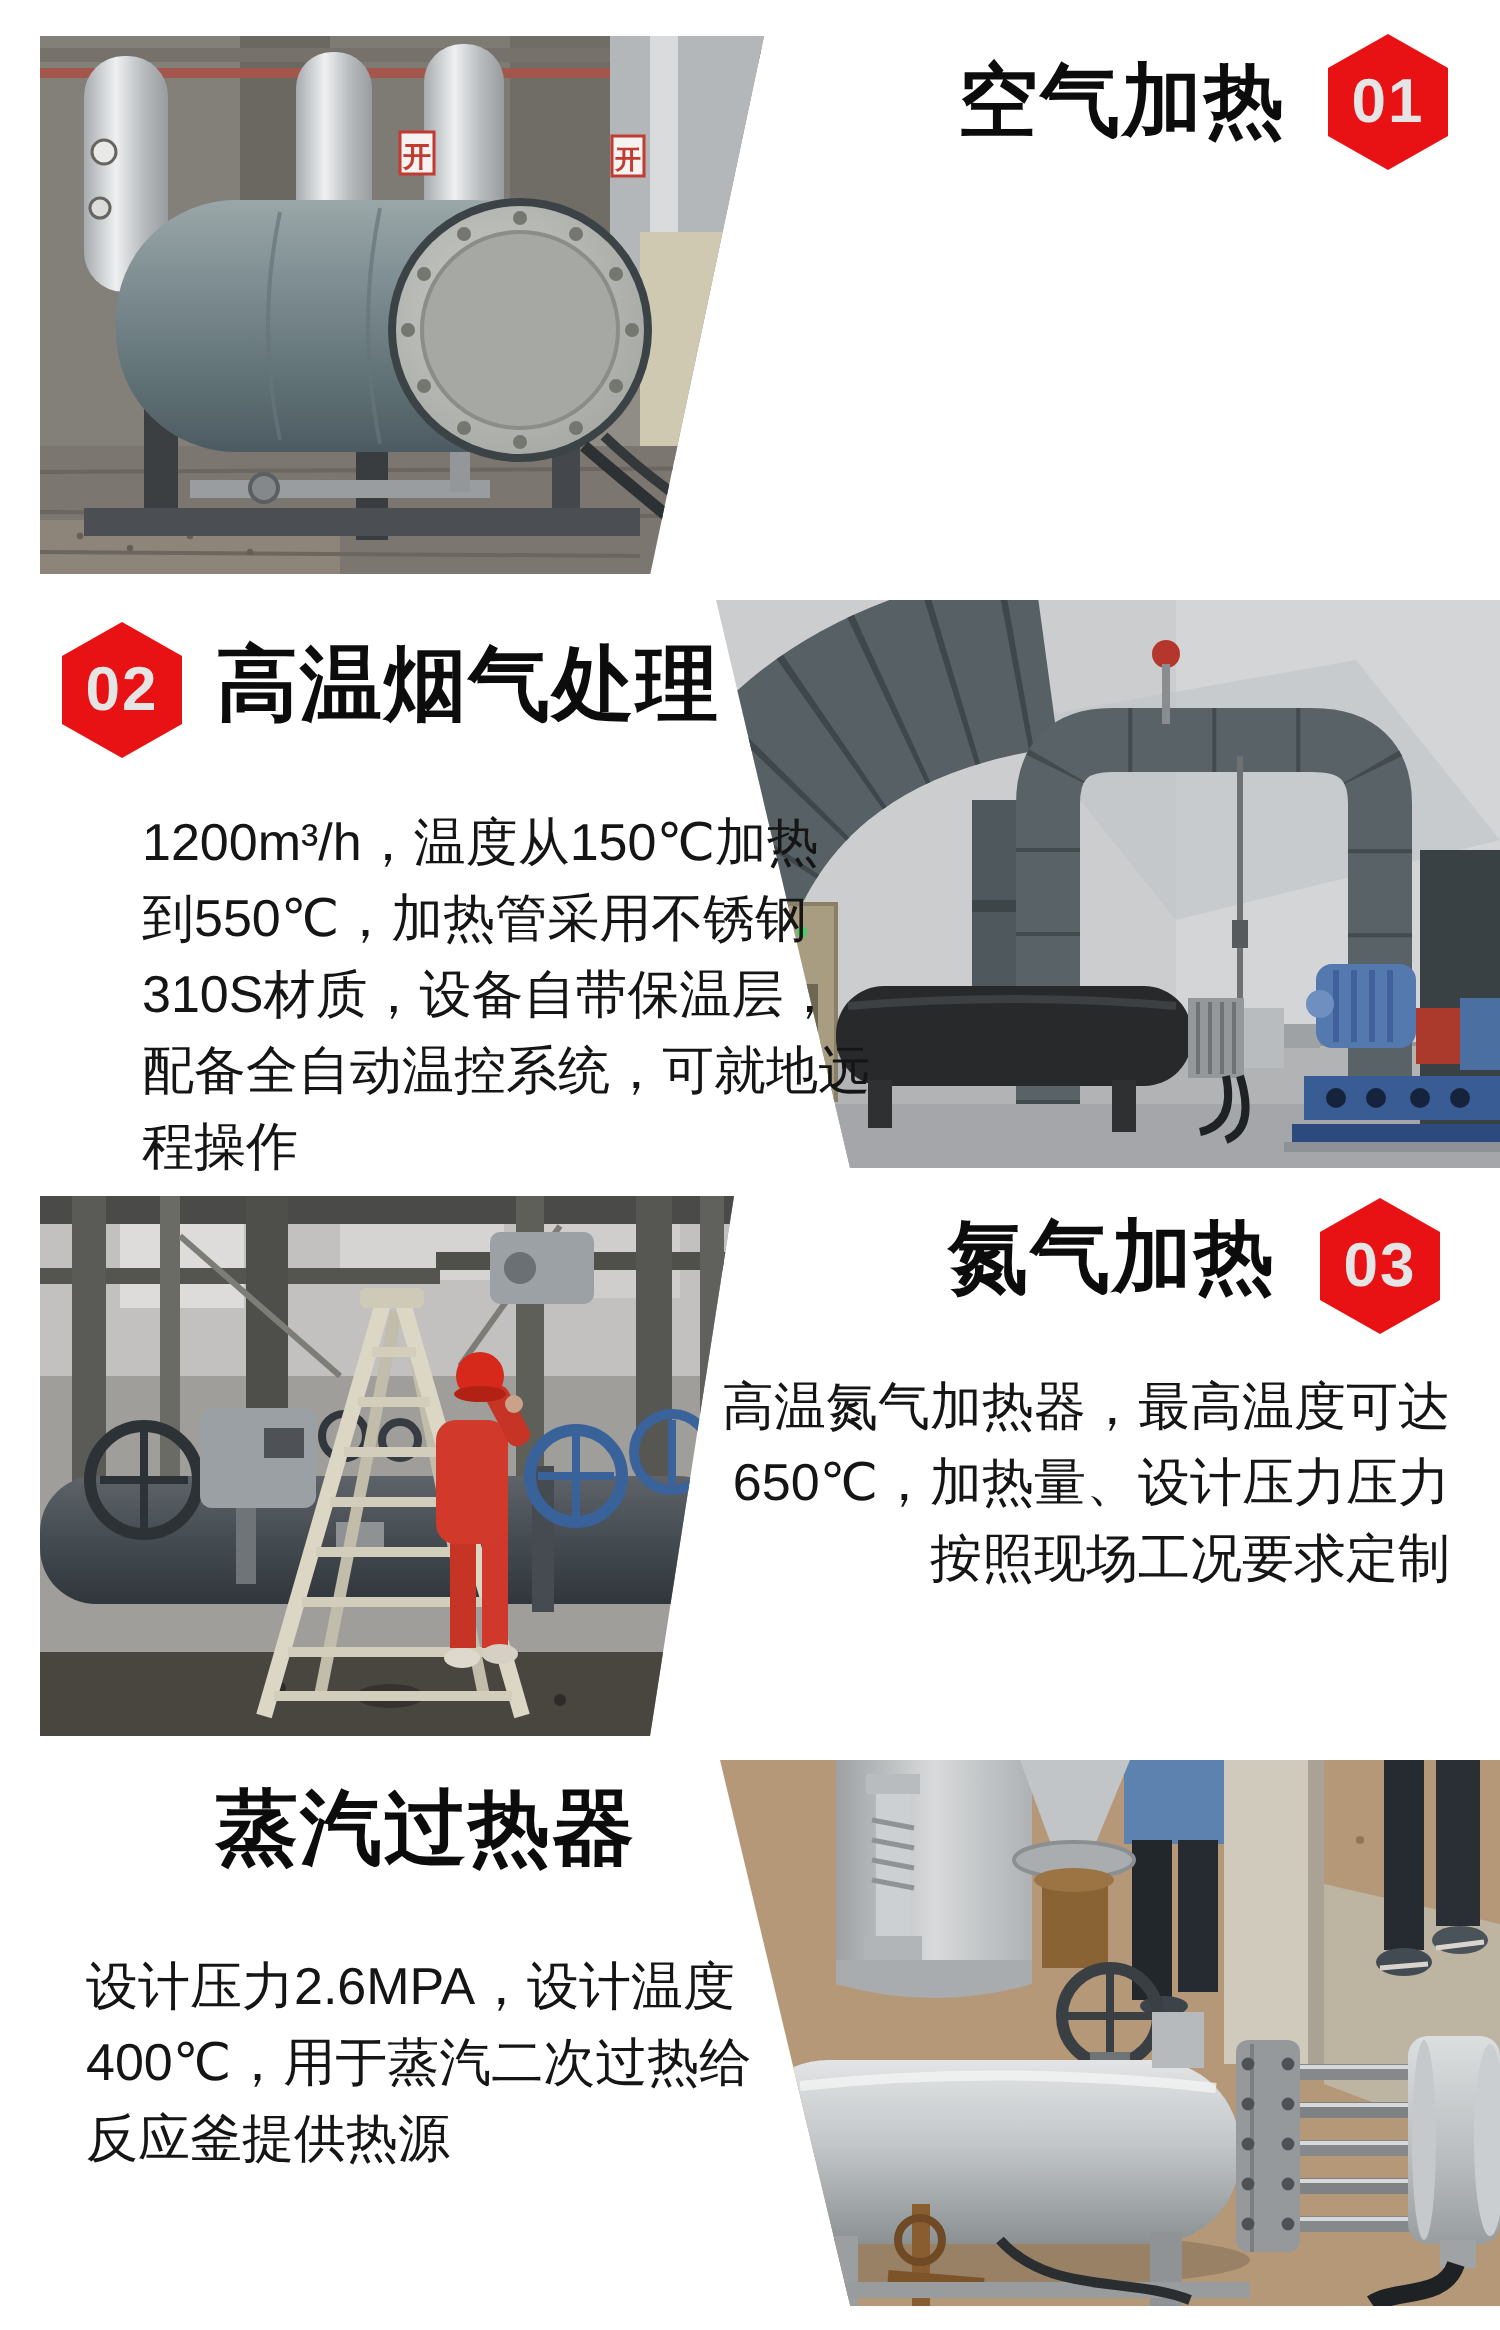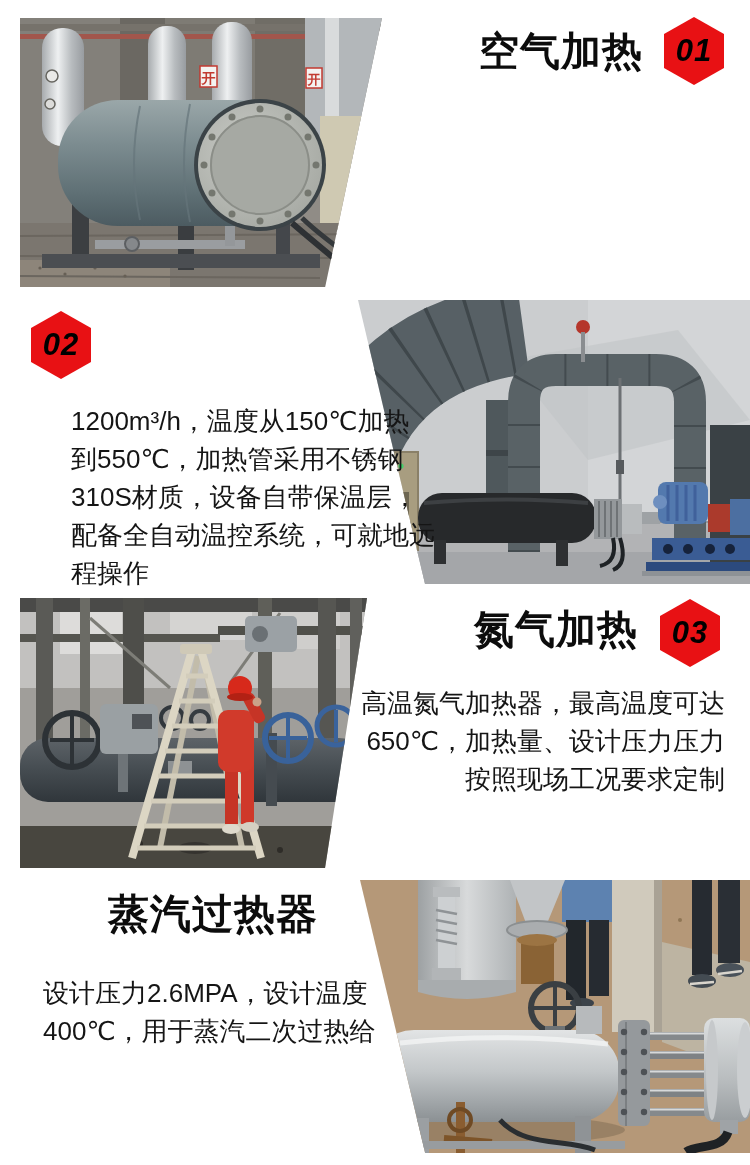--- a/index.html
+++ b/index.html
@@ -2,21 +2,21 @@
 <html><head>
 <meta charset="utf-8">
 <style>
   html,body{margin:0;padding:0;background:#ffffff;}
   #page{position:relative;width:750px;height:1165px;background:#fff;overflow:hidden;
         font-family:"Liberation Sans","DejaVu Sans",sans-serif;}
   .photo{position:absolute;overflow:hidden;}
   .photo svg{display:block;width:100%;height:100%;}
   .hex{position:absolute;width:60px;height:68px;display:flex;align-items:center;justify-content:center;
        clip-path:polygon(50% 0,100% 25%,100% 75%,50% 100%,0 75%,0 25%);
-       color:#000000;font-size:31px;font-weight:700;letter-spacing:1px;font-style:italic;}
+       color:#e5e5e5;font-size:31px;font-weight:700;letter-spacing:1px;}
   .sec-title{position:absolute;font-size:40px;font-weight:700;color:#0c0c0c;line-height:44px;white-space:nowrap;letter-spacing:1px;}
   .desc{position:absolute;font-size:26px;color:#151515;line-height:38px;}
   .desc div{white-space:nowrap;}
   .desc.r{text-align:right;}
   .desc.l{text-align:left;}
 </style>
 </head>
 <body>
 
 <div id="page">
@@ -104,20 +104,21 @@
   </div>
 
   <div class="hex" style="left:664px;top:17px;background:#e81114;">
     <span>01</span>
   </div>
   <div class="sec-title" style="right:107px;top:29px;">空气加热</div>
 
   <div class="hex" style="left:31px;top:311px;background:#e81114;">
     <span>02</span>
   </div>
+  <div class="sec-title" style="left:108px;top:320px;font-size:41px;">高温烟气处理</div>
 
   <div class="photo" style="left:358px;top:300px;width:392px;height:284px;clip-path:polygon(0 0,100% 0,100% 100%,17.1% 100%);">
     <svg viewBox="0 0 392 284" preserveAspectRatio="none">
       <rect x="0" y="0" width="392" height="284" fill="#cbcdcf"></rect>
       <polygon points="230,0 392,0 392,284 230,284" fill="#d3d5d7"></polygon>
       <polygon points="150,60 320,30 392,120 230,160" fill="#c2c4c6" opacity="0.6"></polygon>
       <rect x="0" y="222" width="392" height="62" fill="#b2b3b5"></rect>
       <rect x="0" y="252" width="392" height="32" fill="#a4a6a9"></rect>
       <line x1="0" y1="222" x2="392" y2="222" stroke="#94969a" stroke-width="2"></line>
       <path d="M -14 175 Q 18 48 165 28" stroke="#576065" stroke-width="92" fill="none"></path>
@@ -383,15 +384,16 @@
       <rect x="55" y="238" width="14" height="35" fill="#9b9fa2"></rect>
       <rect x="215" y="236" width="16" height="37" fill="#8f9396"></rect>
       <rect x="20" y="261" width="245" height="8" fill="#989c9f"></rect>
       <path d="M 140 240 C 165 268 205 258 235 270" stroke="#2a2e31" stroke-width="5" fill="none"></path>
     </svg>
   </div>
 
   <div class="desc l" style="left:24px;top:974px;width:360px;margin-left:19px;">
     <div>设计压力2.6MPA，设计温度</div>
     <div>400℃，用于蒸汽二次过热给</div>
+    <div>反应釜提供热源</div>
   </div>
 
 </div>
 
 </body></html>

